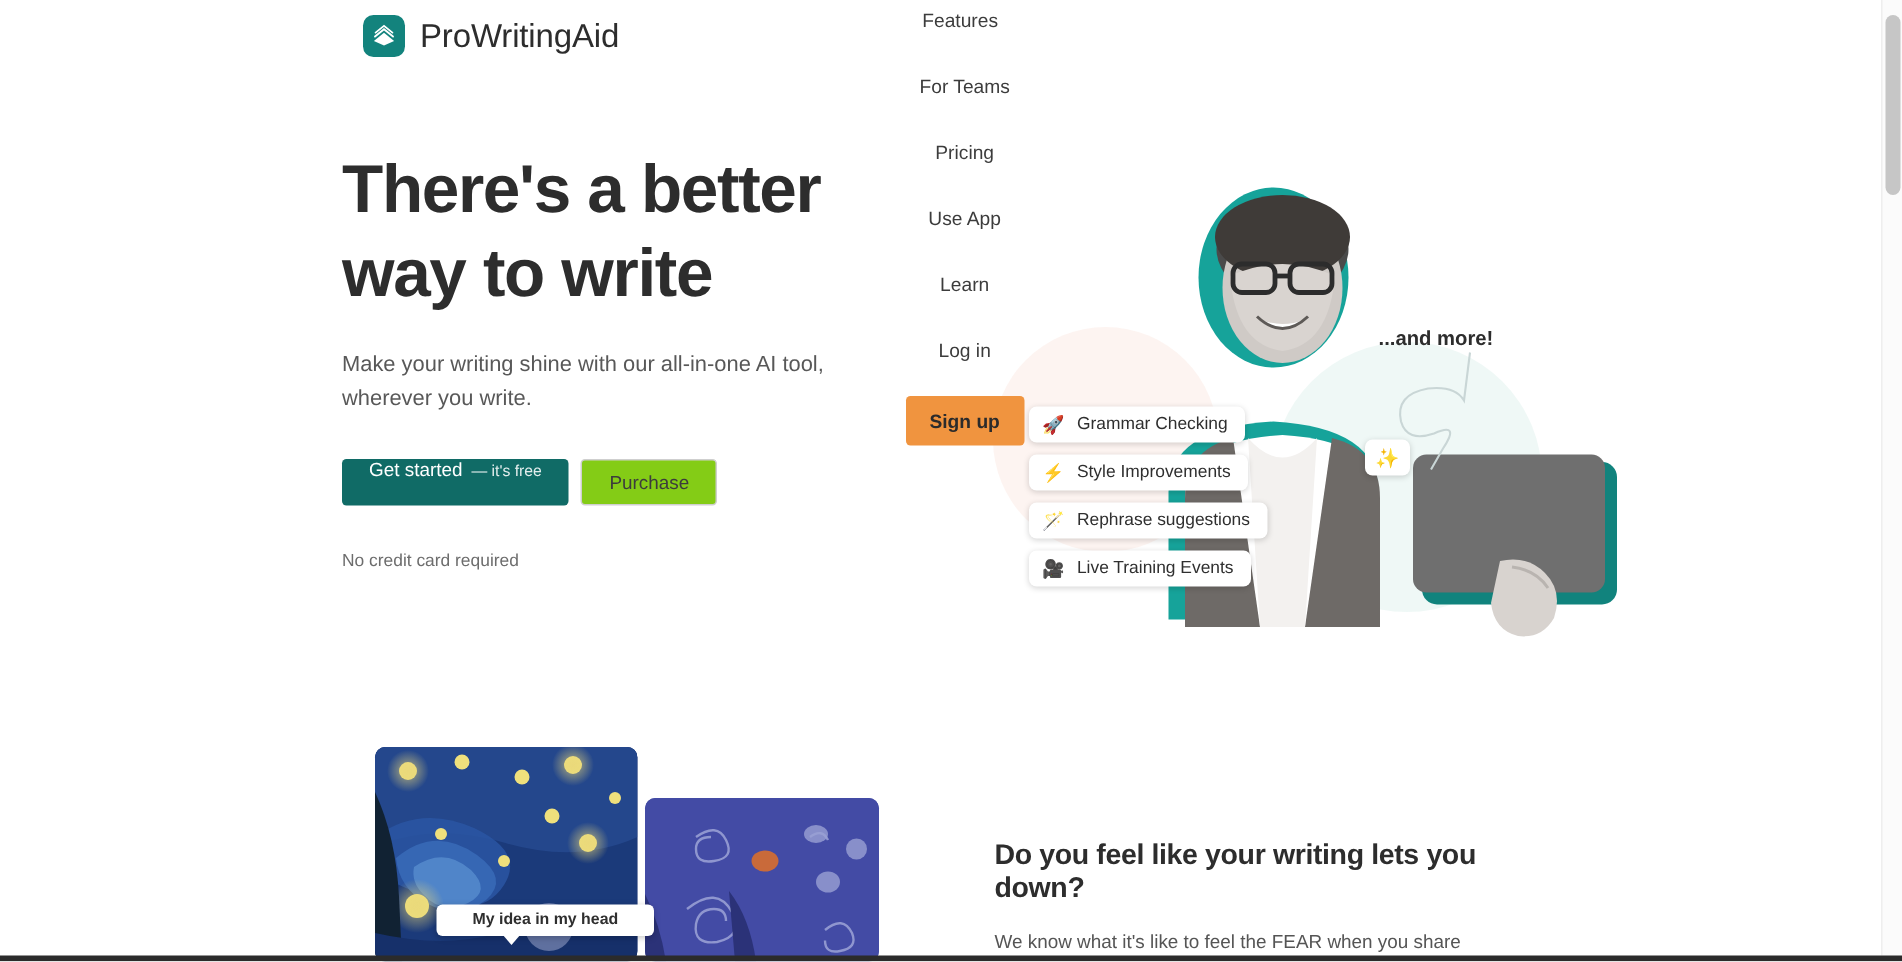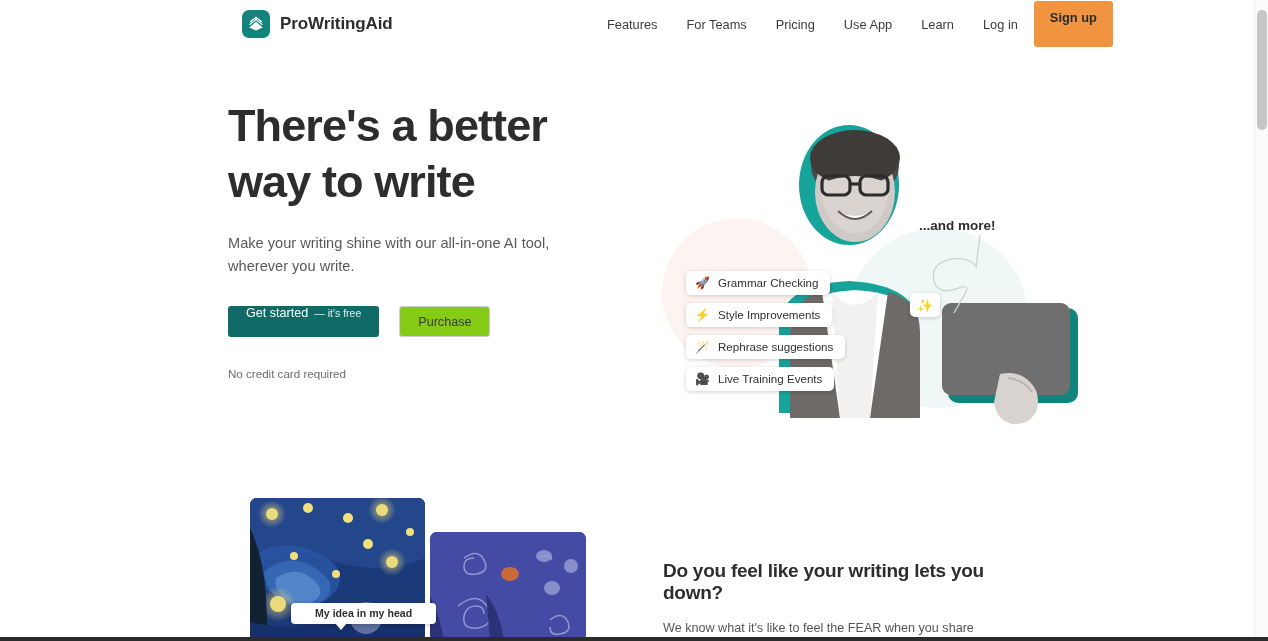--- a/index.html
+++ b/index.html
@@ -31,58 +31,58 @@
   }
   .brand-mark {
     width: 28px; height: 28px;
     border-radius: 7px;
     background: #13837d;
     display: flex; align-items: center; justify-content: center;
     flex: none;
   }
   .brand-mark svg { display: block; }
   .brand-name {
-    font-size: 17px; font-weight: bold; color: #2d2d2d;
+    font-size: 22px; font-weight: normal; color: #2d2d2d;
     letter-spacing: -0.1px; white-space: nowrap;
   }
 
   .nav {
     position: absolute; left: 600px; top: 0; height: 48px;
-    display: flex; align-items: center; gap: 3px;
+    display: flex; align-items: center; gap: 17px; flex-direction: column;
   }
   .nav-link {
     font-size: 12.8px; color: #3c3c3c;
     padding: 6px 13px; white-space: nowrap;
     text-decoration: none; cursor: pointer;
   }
   .nav-link:first-child { padding-left: 7px; }
   .btn-signup {
     background: #f0943f;
     color: #2b2b2b;
     font-size: 12.8px; font-weight: bold;
     border: none; border-radius: 3px;
-    padding: 9px 16px 22px;
+    padding: 9px 16px 9px;
     cursor: pointer; white-space: nowrap;
     font-family: "Liberation Sans", sans-serif;
     text-align: center;
   }
 
   
   .hero { position: absolute; left: 0; top: 48px; width: 1254px; }
   .hero-copy { position: absolute; left: 228px; top: 50px; width: 400px; }
   .hero-title {
     font-size: 45px; line-height: 56px; font-weight: bold;
     color: #2d2d2d; letter-spacing: -0.9px;
   }
   .hero-sub {
     margin-top: 22px;
     font-size: 14.6px; line-height: 23px;
     color: #585858; width: 330px;
   }
-  .hero-cta { margin-top: 28px; display: flex; align-items: center; gap: 20px; }
+  .hero-cta { margin-top: 28px; display: flex; align-items: center; gap: 8px; }
   .btn-primary {
     background: #106b66; color: #ffffff;
     border: none; border-radius: 3px;
     padding: 0 18px; height: 31px;
     font-size: 12.6px; cursor: pointer;
     display: inline-flex; align-items: baseline; gap: 6px;
     font-family: "Liberation Sans", sans-serif;
   }
   .btn-primary .free { font-size: 10.5px; opacity: .88; }
   .btn-ghost {

